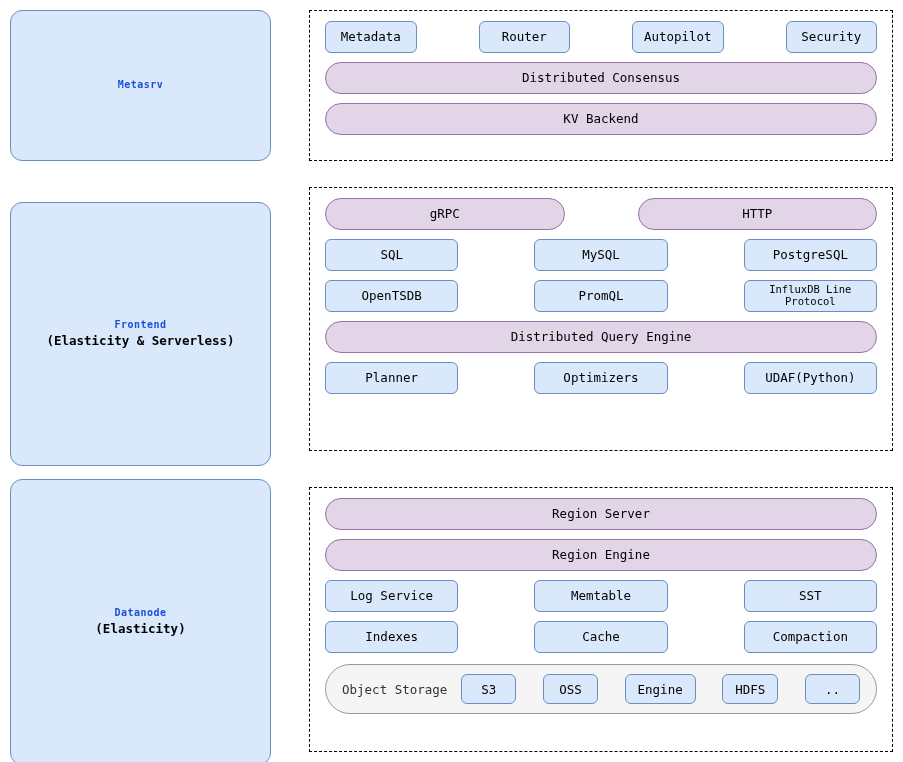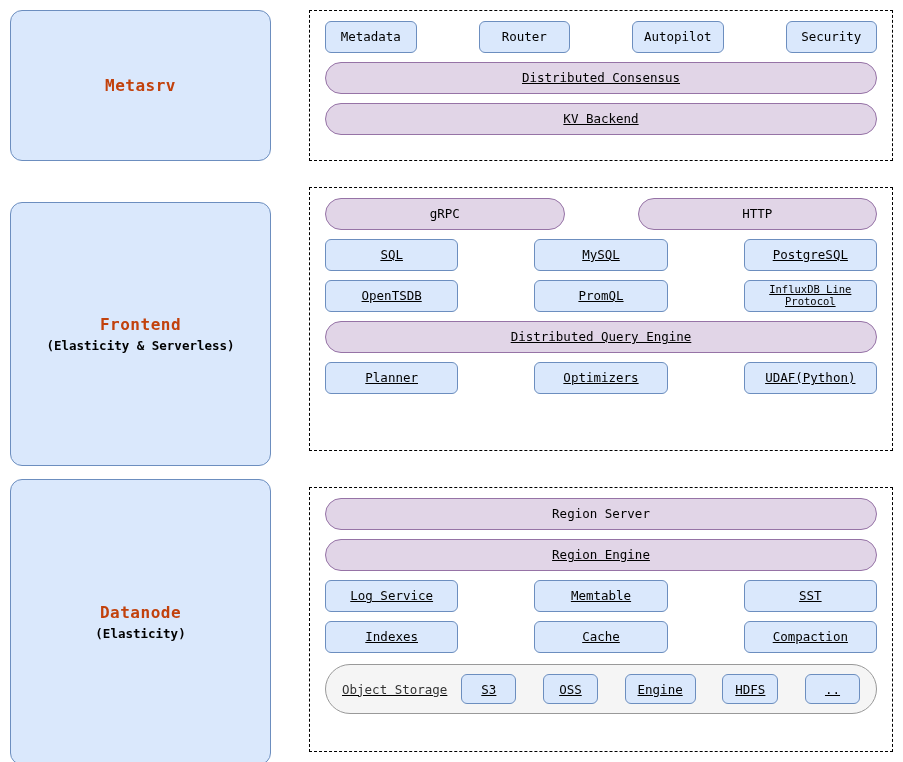--- a/index.html
+++ b/index.html
@@ -29,23 +29,23 @@
     background: #dae8fc;
     border: 1px solid #6c8ebf;
     border-radius: 12px;
     display: flex;
     flex-direction: column;
     align-items: center;
     justify-content: center;
     text-align: center;
   }
   .role-title {
-    font-size: 16px;
+    font-size: 10px;
     font-weight: bold;
-    color: #c2410c;
+    color: #1d4ed8;
     letter-spacing: 0.5px;
     line-height: 1.45;
   }
   .role-sub {
     font-size: 12.5px;
     font-weight: bold;
     color: #000000;
     line-height: 1.45;
   }
 
@@ -61,21 +61,21 @@
     flex-direction: column;
     justify-content: flex-start;
   }
 
   .row {
     display: flex;
     width: 100%;
     box-sizing: border-box;
     gap: 46px;
   }
-  .row + .row { margin-top: 9px; text-decoration: underline; }
+  .row + .row { margin-top: 9px; }
 
   
   .node {
     box-sizing: border-box;
     display: flex;
     align-items: center;
     justify-content: center;
     text-align: center;
     font-size: 12.5px;
     color: #000000;

